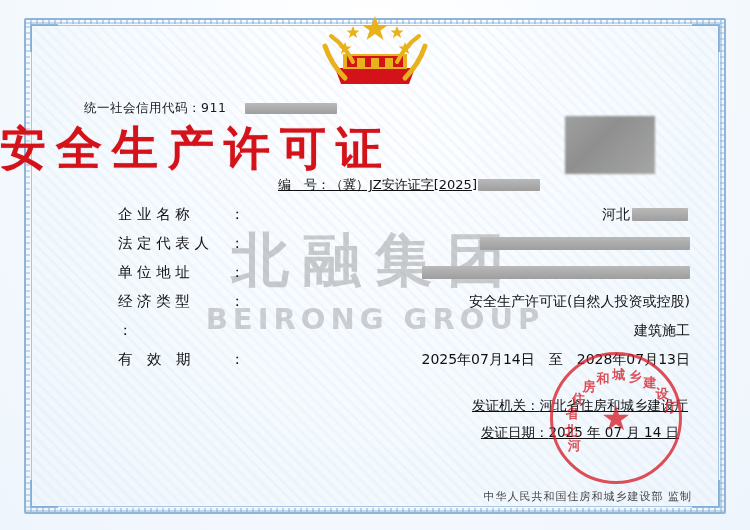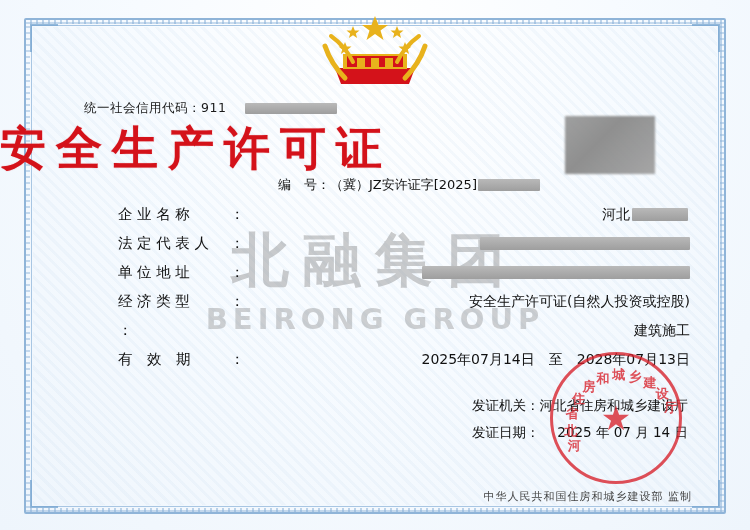--- a/index.html
+++ b/index.html
@@ -93,21 +93,21 @@
     position:absolute;right:95px;top:116px;
     width:90px;height:58px;
     background:linear-gradient(135deg,#9b9b9b,#8a8a8a 40%,#a2a2a2 100%);
     filter:blur(1.1px);
     opacity:.95;
   }
 
   .serial{
     position:absolute;left:278px;top:176px;
     font-size:13px;color:#111;
-    display:flex;align-items:center;
+    display:flex;align-items:center;text-decoration:underline;
   }
   .serial .redact{width:62px;height:12px;margin-left:1px;}
 
   
   .fields{
     position:absolute;left:118px;top:200px;right:60px;
     font-size:14.5px;color:#111;
   }
   .row{
     display:flex;align-items:center;
@@ -135,21 +135,21 @@
   .r-addr{width:268px;}
 
   .valid-row .sep{margin:0 14px;}
 
   
   .issue{
     position:absolute;right:62px;top:392px;
     font-size:13.5px;color:#111;
     text-align:left;
   }
-  .issue .line{height:27px;display:flex;align-items:center;justify-content:space-between;}
+  .issue .line{height:27px;display:flex;align-items:center;justify-content:center;text-decoration:underline;}
 
   
   .seal{
     position:absolute;right:68px;top:352px;
     width:126px;height:126px;
     border:3px solid #d8202a;
     border-radius:50%;
     opacity:.78;
     pointer-events:none;
   }

